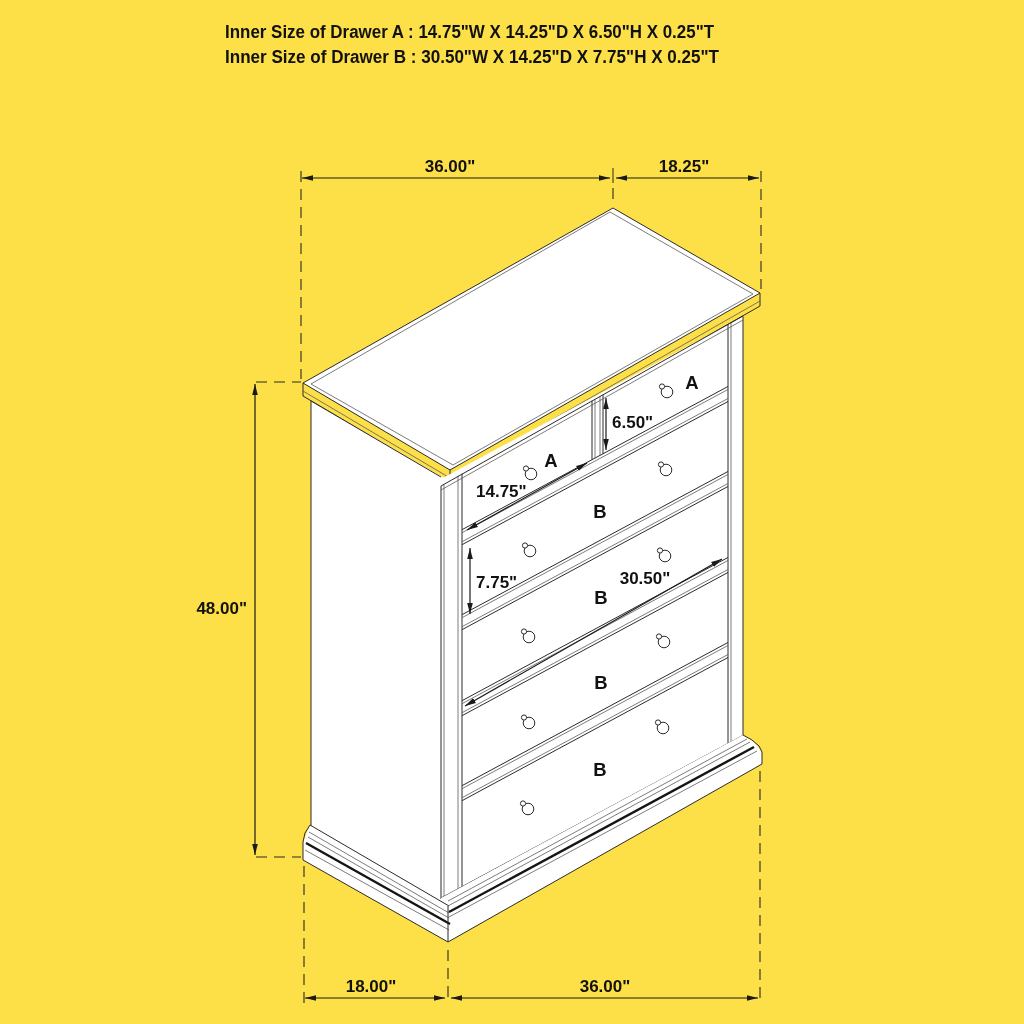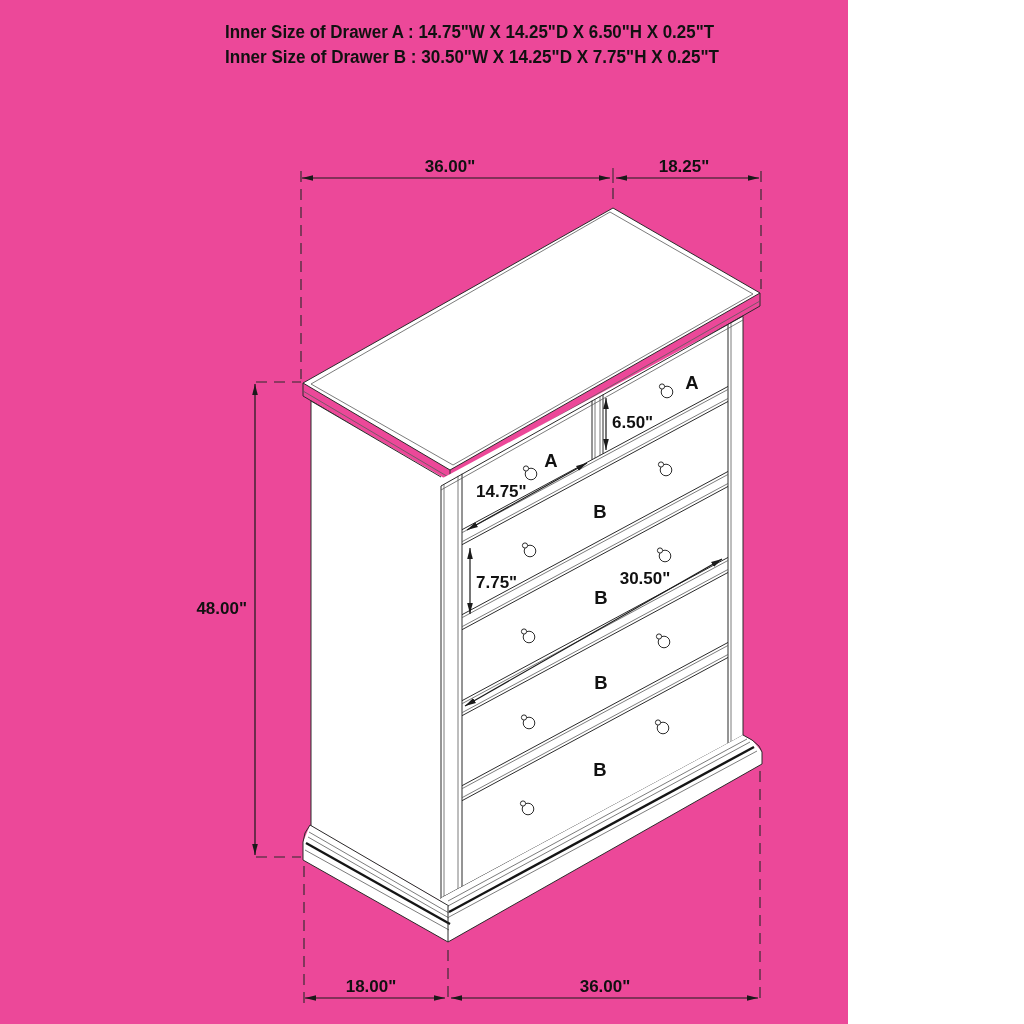--- a/index.html
+++ b/index.html
@@ -1,16 +1,16 @@
 <!DOCTYPE html>
 <html><head>
 <meta charset="utf-8">
 <style>
   html,body{margin:0;padding:0;background:#ffffff;}
-  .stage{width:848px;height:1024px;position:relative;background:#ec4899;overflow:hidden;text-align:center;}
+  .stage{width:1024px;height:1024px;position:relative;background:#fde047;overflow:hidden;text-align:center;}
   svg{display:block;}
   .ln{stroke:#2b2b2b;stroke-width:1;fill:none;}
   .ln2{stroke:#5a5a5a;stroke-width:0.8;fill:none;}
   .thick{stroke:#151515;stroke-width:2.4;fill:none;}
   .dash{stroke:#2b2b2b;stroke-width:1.1;stroke-dasharray:11 7;fill:none;}
   .dim{stroke:#1a1a1a;stroke-width:1.2;fill:none;}
   .whitefill{fill:#ffffff;stroke:none;}
   .knob{fill:#ffffff;stroke:#2b2b2b;stroke-width:1;}
   .skewg line{vector-effect:non-scaling-stroke;}
   text{font-family:"Liberation Sans",sans-serif;font-weight:bold;fill:#111111;}

